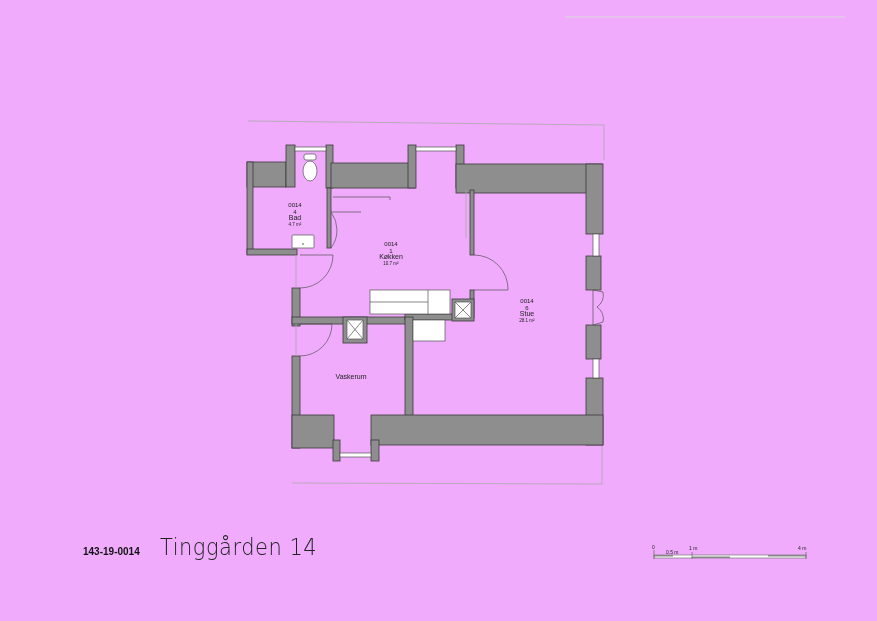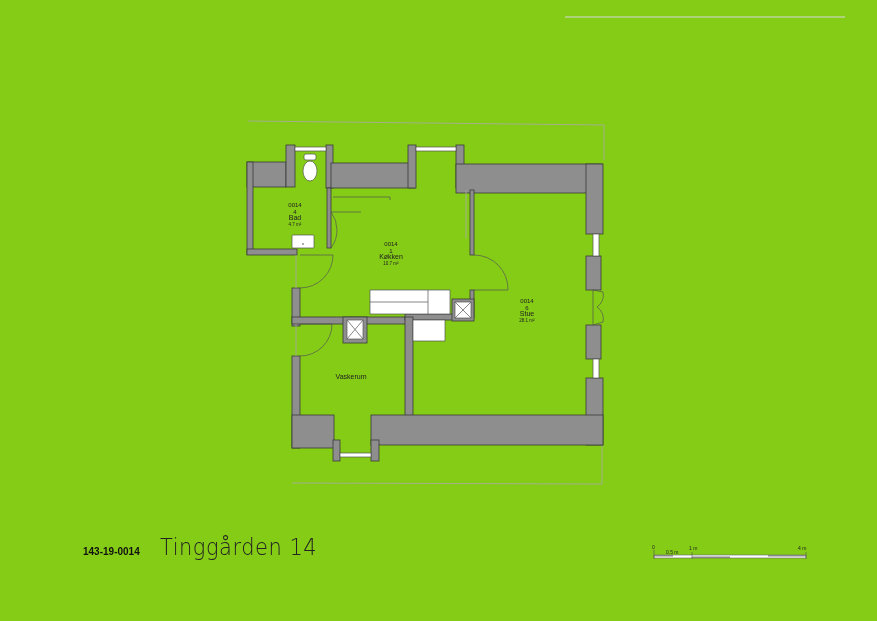--- a/index.html
+++ b/index.html
@@ -1,18 +1,18 @@
 <!DOCTYPE html>
 <html><head>
 <meta charset="utf-8">
 <style>
   html, body { margin: 0; padding: 0; background: #ffffff; }
   body { width: 877px; height: 621px; position: relative; overflow: hidden;
          font-family: "Liberation Sans", sans-serif; color: #111; }
-  .page { position: absolute; left: 0; top: 0; width: 877px; height: 621px; background: #84cc16; }
+  .page { position: absolute; left: 0; top: 0; width: 877px; height: 621px; background: #f0abfc; }
   svg.plan { position: absolute; left: 0; top: 0; }
   .wall { fill: #8e8e8e; stroke: #3a3a3a; stroke-width: 0.8; }
   .thin { fill: none; stroke: #555; stroke-width: 0.7; }
   .faint { fill: none; stroke: #aaa; stroke-width: 0.8; }
   .fix { fill: #fff; stroke: #555; stroke-width: 0.7; }
   .room-label { position: absolute; text-align: center; font-size: 6px; line-height: 6.5px; color: #222; }
   .room-label .name { font-size: 7px; }
   .room-label .area { font-size: 4.5px; }
   .prop-id { position: absolute; left: 83px; top: 546px; font-size: 10px; font-weight: bold; color: #111; }
   .hand { position: absolute; left: 160px; top: 535px; font-family: "DejaVu Sans", sans-serif;

